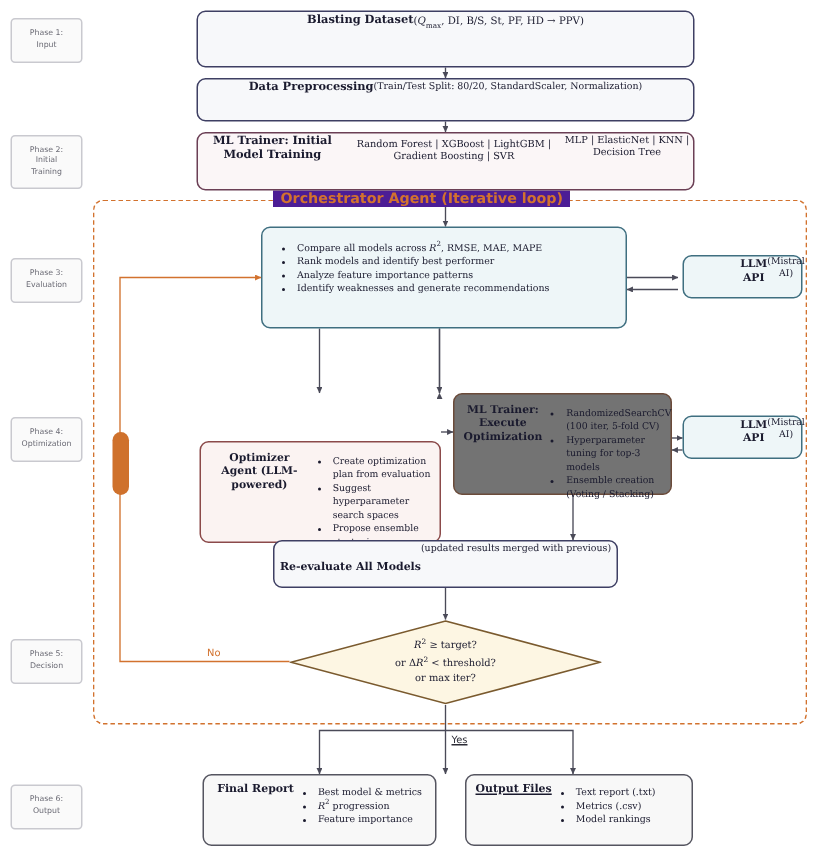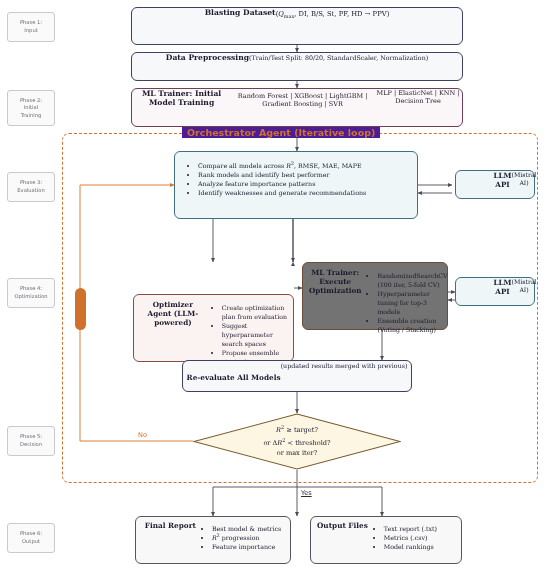--- a/index.html
+++ b/index.html
@@ -184,21 +184,21 @@
   <div class="node n-grey" style="left:135px;top:516px;width:156px;height:48px;padding:4px 6px;justify-content:center;">
     <div class="ttl" style="font-size:7.3px;">Final Report</div>
     <ul class="bl" style="font-size:6.3px;margin-top:3px;">
       <li>Best model &amp; metrics</li>
       <li><i class="it">R</i><sup style="font-size:.75em">2</sup> progression</li>
       <li>Feature importance</li>
     </ul>
   </div>
 
   <div class="node n-grey" style="left:310px;top:516px;width:152px;height:48px;padding:4px 6px;justify-content:flex-start;">
-    <div class="ttl" style="font-size:7.3px;">Output Files</div>
+    <div class="ttl" style="font-size:7.3px;text-decoration:underline;">Output Files</div>
     <ul class="bl" style="font-size:6.3px;margin-top:3px;">
       <li>Text report (.txt)</li>
       <li>Metrics (.csv)</li>
       <li>Model rankings</li>
     </ul>
   </div>
 
 </div>
 
 </body></html>

